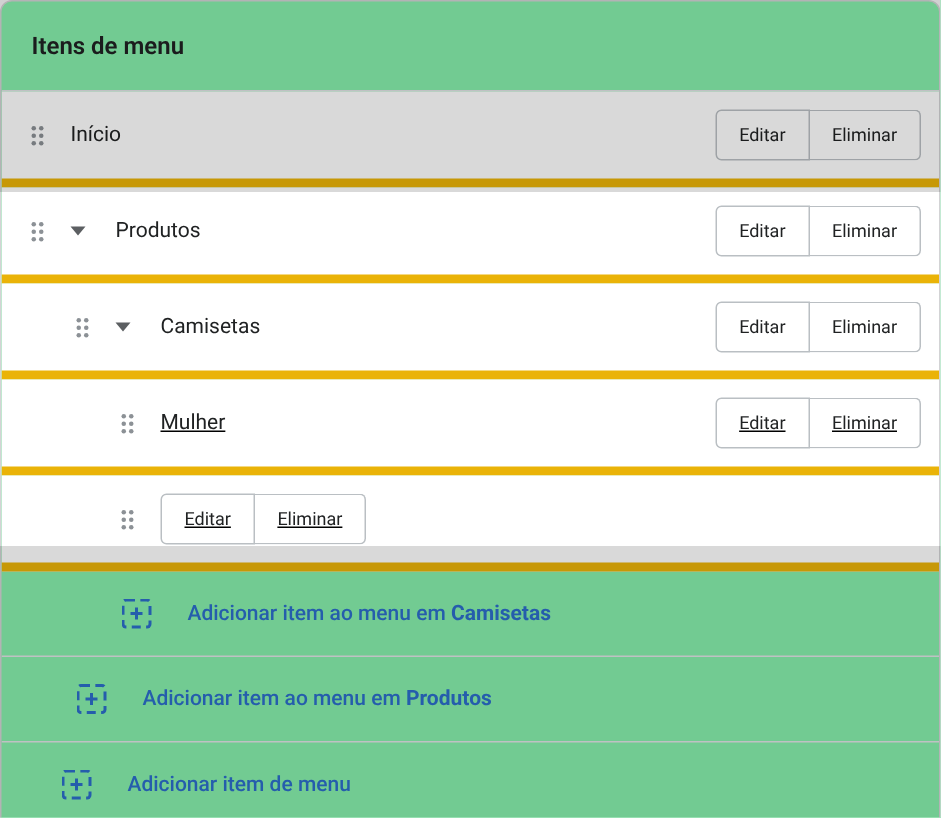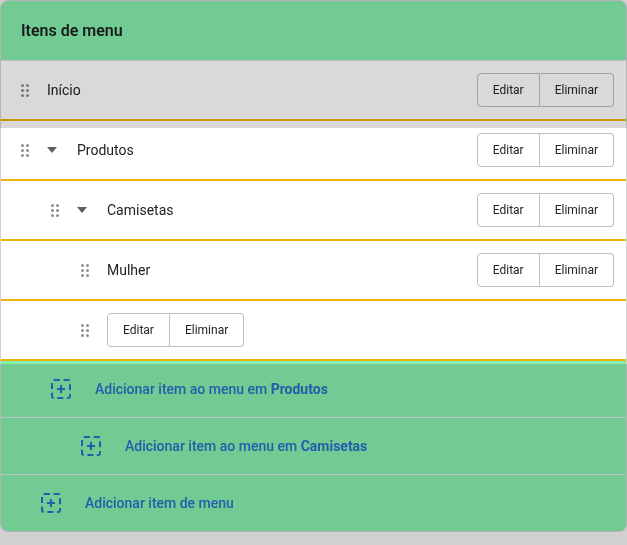--- a/index.html
+++ b/index.html
@@ -38,26 +38,26 @@
       padding: 20px 20px;
       font-size: 16px;
       font-weight: 600;
       color: #202223;
       border-bottom: 1px solid #e1e3e5;
     }
     .menu-row {
       display: flex;
       align-items: center;
       padding: 12px 12px 12px 20px;
-      border-bottom: 2px solid #eab308;
+      border-bottom: 6px solid #eab308;
       background: #ffffff;
       min-height: 59px;
     }
     .menu-row.indent-1 { padding-left: 50px; }
-    .menu-row.indent-2 { padding-left: 80px; }
+    .menu-row.indent-2 { padding-left: 80px; text-decoration: underline; }
     .drag-handle {
       width: 12px;
       display: flex;
       flex-direction: column;
       gap: 2px;
       margin-right: 14px;
       cursor: grab;
       color: #8c9196;
     }
     .drag-dots {
@@ -230,32 +230,32 @@
           <span></span>
           <span></span>
         </div>
     </div>
     <div class="actions">
       <button class="btn">Editar</button>
       <button class="btn">Eliminar</button>
     </div>
   </div>
 
+  <div class="add-row indent-2">
+    <div class="add-icon"></div>
+    <div class="add-label">
+      <span>Adicionar item ao menu em </span><b>Camisetas</b>
+    </div>
+  </div>
+
   <div class="add-row indent-1">
     <div class="add-icon"></div>
     <div class="add-label">
       <span>Adicionar item ao menu em </span><b>Produtos</b>
     </div>
   </div>
 
-  <div class="add-row indent-2">
-    <div class="add-icon"></div>
-    <div class="add-label">
-      <span>Adicionar item ao menu em </span><b>Camisetas</b>
-    </div>
-  </div>
-
   <div class="add-row">
     <div class="add-icon"></div>
     <div class="add-label">Adicionar item de menu</div>
   </div>
 
 </div>
 
 </body></html>

